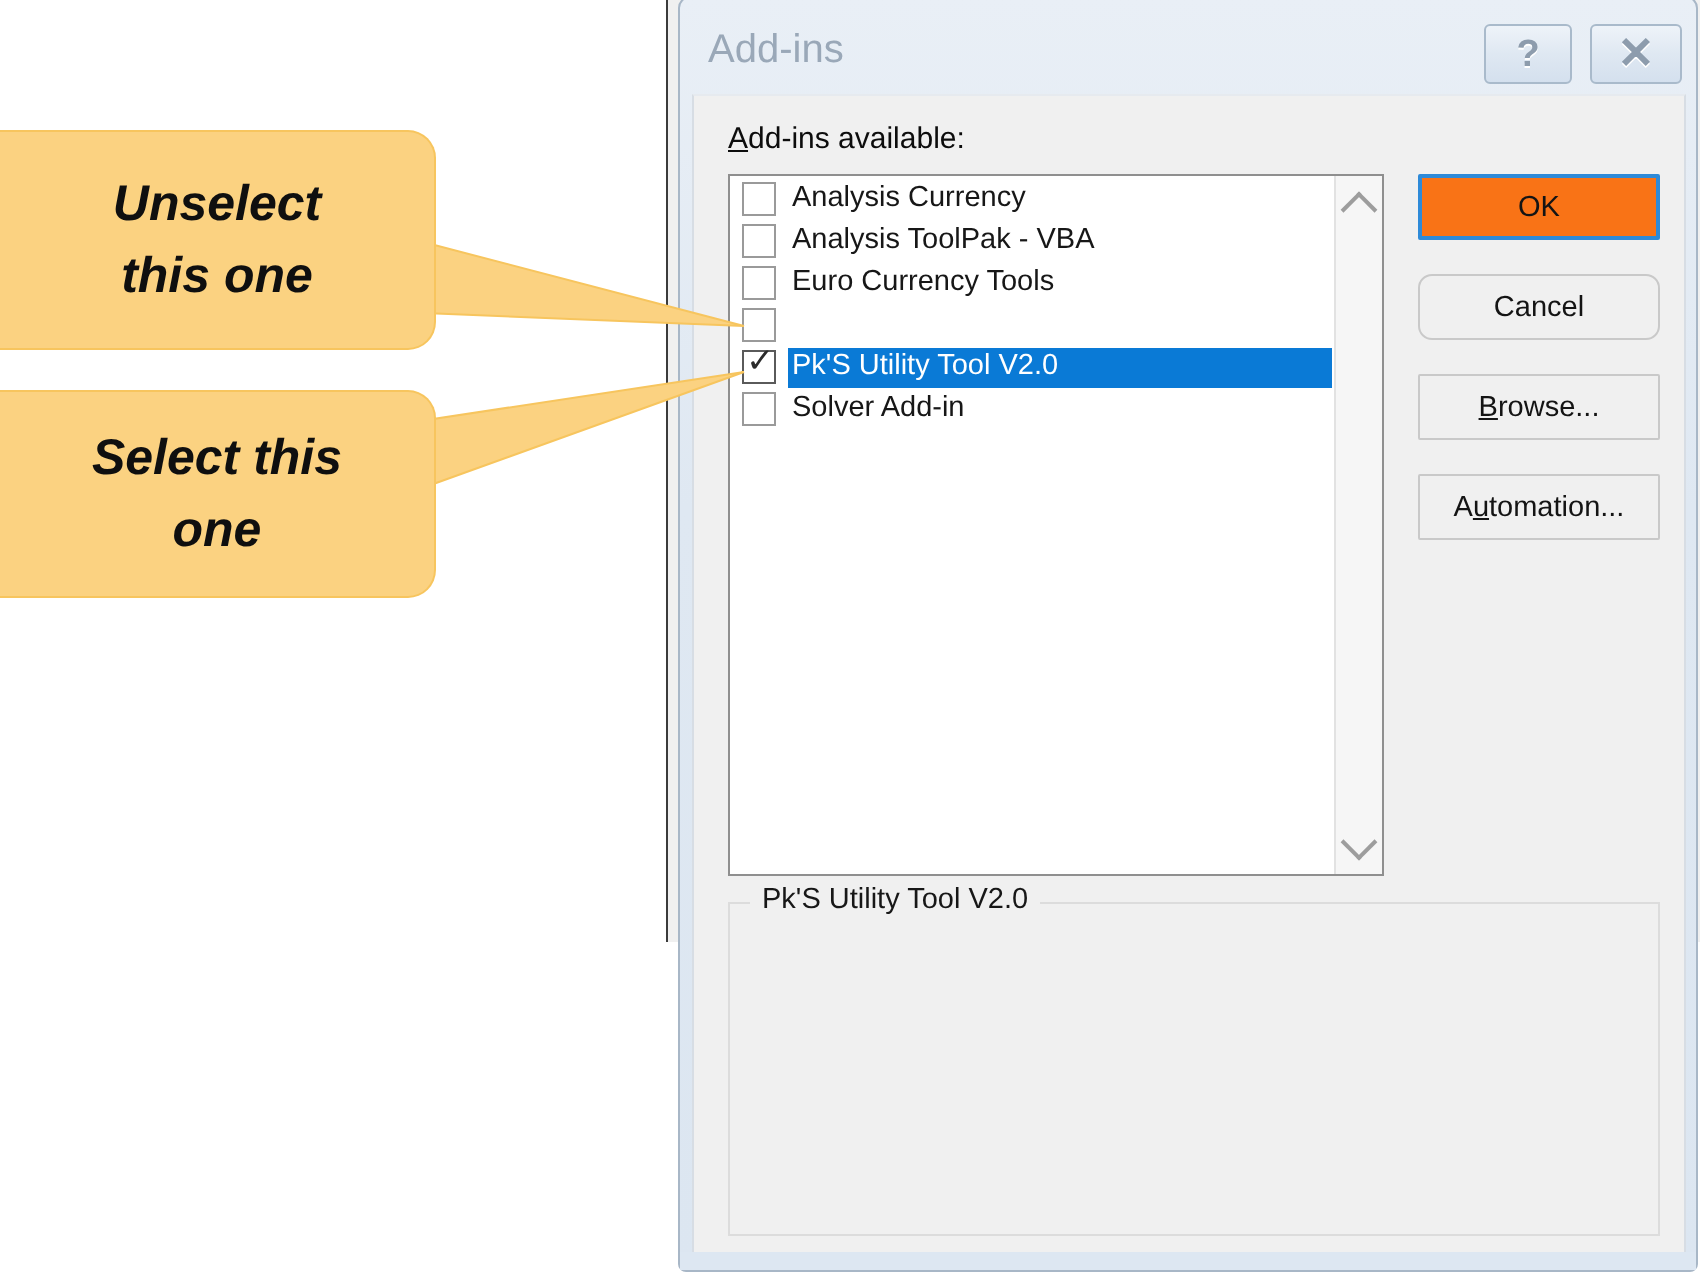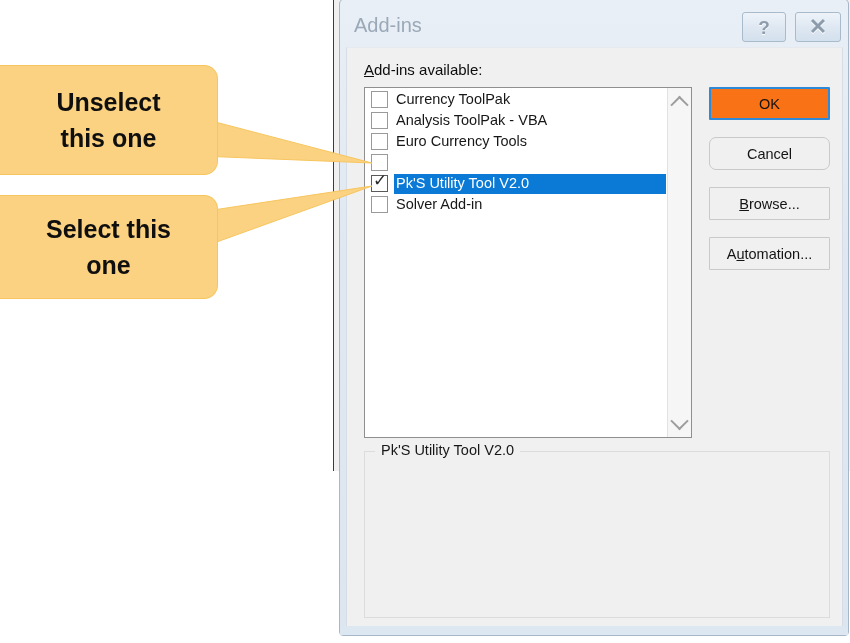--- a/index.html
+++ b/index.html
@@ -286,21 +286,21 @@
     border-radius: 0 14px 14px 0;
   }
   #callout-select {
     left: 0px;
     top: 195px;
     width: 218px;
     height: 104px;
     border-left: none;
     border-radius: 0 14px 14px 0;
   }
-  .callout-line { display: block; }
+  .callout-line { display: block; font-style: italic; }
 
   .tail-svg {
     position: absolute;
     overflow: visible;
     pointer-events: none;
   }
   #tail-unselect { left: 200px; top: 110px; width: 190px; height: 70px; }
   #tail-select   { left: 200px; top: 170px; width: 190px; height: 80px; }
 
   
@@ -332,21 +332,21 @@
       </div>
 
       <div id="client">
 
         <div id="available-label"><span class="ak">A</span><span>dd-ins available:</span></div>
 
         <div id="addins-listbox">
           <div id="addins-list">
               <div class="addin-row">
                 <div class="addin-checkbox"></div>
-                <span class="addin-label">Currency ToolPak</span>
+                <span class="addin-label">Analysis Currency</span>
               </div>
               <div class="addin-row">
                 <div class="addin-checkbox"></div>
                 <span class="addin-label">Analysis ToolPak - VBA</span>
               </div>
               <div class="addin-row">
                 <div class="addin-checkbox"></div>
                 <span class="addin-label">Euro Currency Tools</span>
               </div>
               <div class="addin-row">

